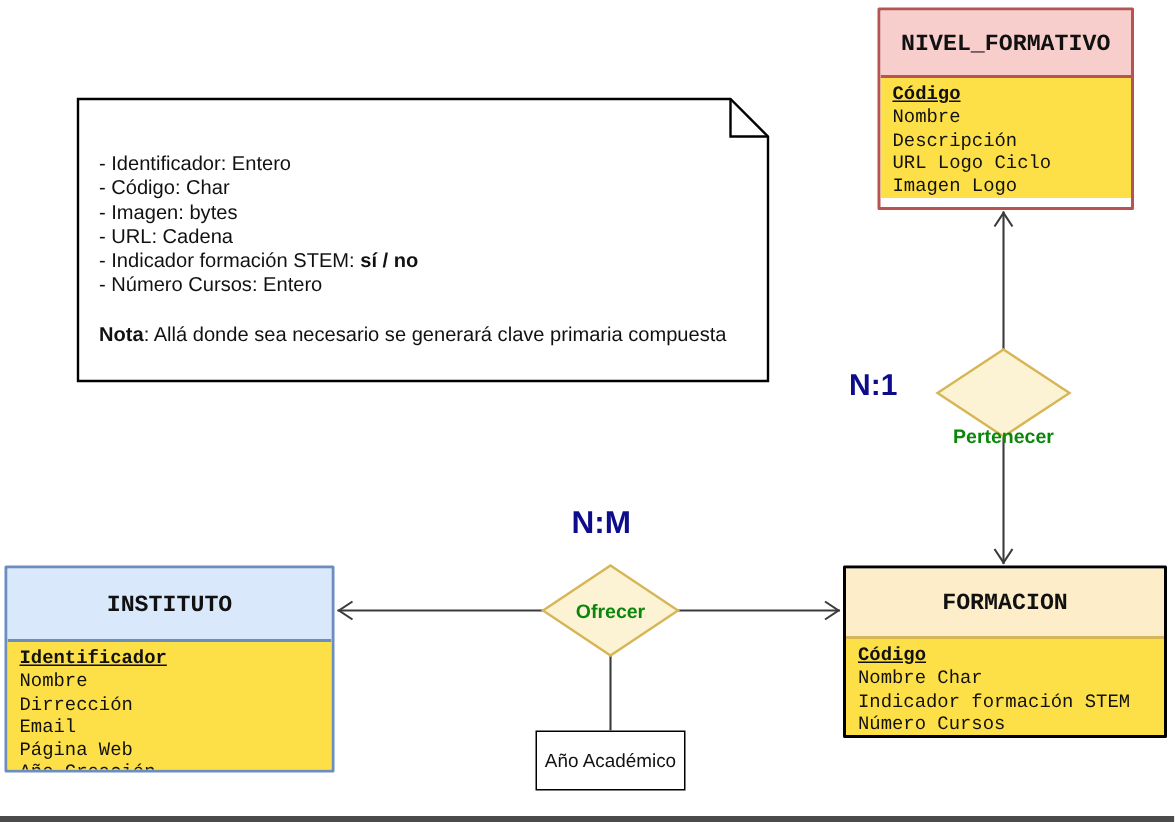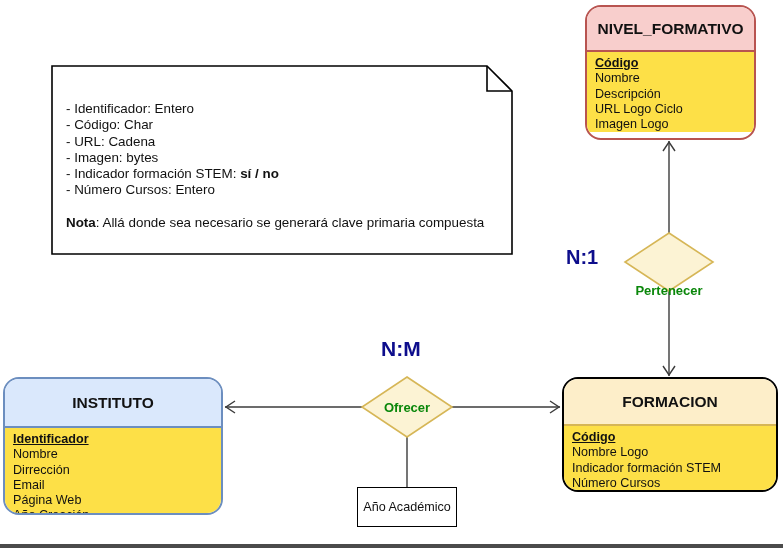--- a/index.html
+++ b/index.html
@@ -3,21 +3,21 @@
 <meta charset="utf-8">
 <style>
   html,body{margin:0;padding:0;background:#fff;}
   .canvas{
     position:relative;width:783px;height:548px;background:#ffffff;
     font-family:"Liberation Sans",sans-serif;overflow:hidden;
   }
   .layer{position:absolute;left:0;top:0;width:783px;height:548px;}
 
   
-  .entity{position:absolute;box-sizing:border-box;border-radius:16px;background:#fff;overflow:hidden;}
+  .entity{position:absolute;box-sizing:border-box;border-radius:1px;background:#fff;overflow:hidden;font-family:Liberation Mono, monospace;}
   .entity .hd{display:flex;align-items:center;justify-content:center;font-weight:bold;font-size:15.5px;color:#111;}
   .entity .bd{padding:4px 0 0 8px;font-size:12.6px;line-height:15.3px;color:#111;background:#fde047;}
   .attr{white-space:nowrap;}
   .attr.key{font-weight:bold;text-decoration:underline;}
 
   #entity-nivel{left:585px;top:5px;width:171px;height:135px;border:2px solid #b85450;}
   #entity-nivel .hd{height:43px;border-bottom:2px solid #b85450;background:#f8cecc;}
 
   #entity-instituto{left:3px;top:377px;width:220px;height:138px;border:2px solid #6c8ebf;}
   #entity-instituto .hd{height:47px;border-bottom:2px solid #6c8ebf;background:#dae8fc;}
@@ -71,22 +71,22 @@
 
     <path d="M 407 437 V 487" fill="none" stroke="#3b3b3b" stroke-width="1.4"></path>
 
     <polygon points="669,233 713,262 669,291 625,262" fill="#fcf3d4" stroke="#d6b656" stroke-width="1.6"></polygon>
     <polygon points="407,377 452,407 407,437 362,407" fill="#fcf3d4" stroke="#d6b656" stroke-width="1.6"></polygon>
   </svg>
 
   <div class="note-text">
     <div class="line"><span>- Identificador: Entero</span><b></b></div>
     <div class="line"><span>- Código: Char</span><b></b></div>
+    <div class="line"><span>- Imagen: bytes</span><b></b></div>
     <div class="line"><span>- URL: Cadena</span><b></b></div>
-    <div class="line"><span>- Imagen: bytes</span><b></b></div>
     <div class="line"><span>- Indicador formación STEM: </span><b>sí / no</b></div>
     <div class="line"><span>- Número Cursos: Entero</span><b></b></div>
     <div class="footer"><b>Nota</b><span>: Allá donde sea necesario se generará clave primaria compuesta</span></div>
   </div>
 
   <div class="entity" id="entity-nivel">
     <div class="hd">NIVEL_FORMATIVO</div>
     <div class="bd">
       <div class="attr key">Código</div>
       <div class="attr">Nombre</div>
@@ -105,21 +105,21 @@
       <div class="attr">Email</div>
       <div class="attr">Página Web</div>
       <div class="attr">Año Creación</div>
     </div>
   </div>
 
   <div class="entity" id="entity-formacion">
     <div class="hd">FORMACION</div>
     <div class="bd">
       <div class="attr key">Código</div>
-      <div class="attr">Nombre Logo</div>
+      <div class="attr">Nombre Char</div>
       <div class="attr">Indicador formación STEM</div>
       <div class="attr">Número Cursos</div>
     </div>
   </div>
 
   <div class="rel-label" id="label-pertenecer">Pertenecer</div>
   <div class="rel-label" id="label-ofrecer">Ofrecer</div>
 
   <div class="card-label" id="card-pertenecer">N:1</div>
   <div class="card-label" id="card-ofrecer">N:M</div>

